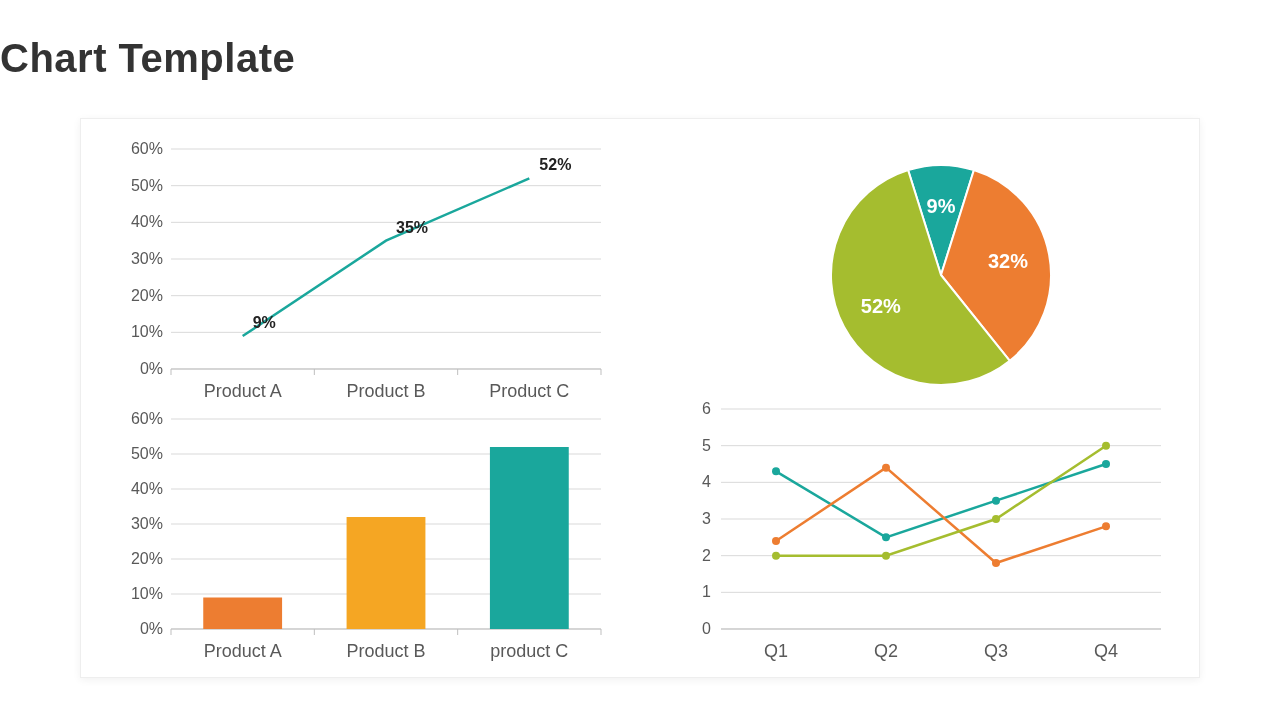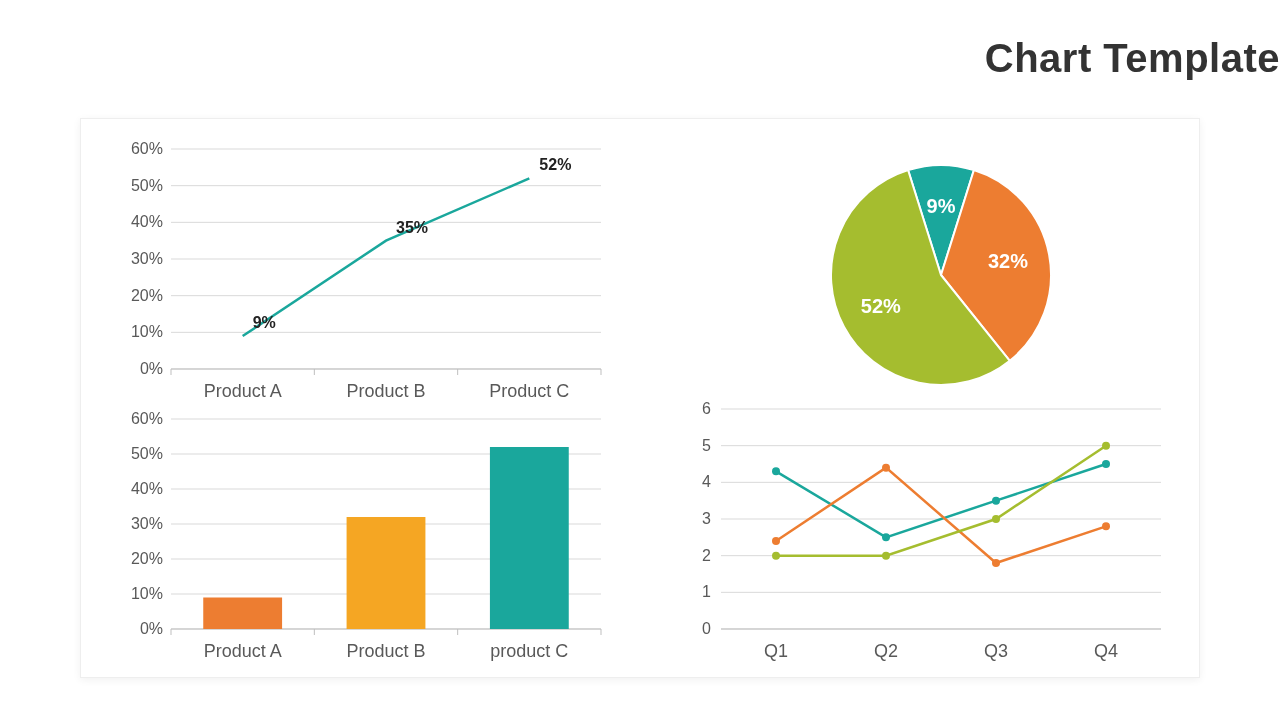--- a/index.html
+++ b/index.html
@@ -5,21 +5,21 @@
   * { box-sizing: border-box; margin: 0; padding: 0; }
   body {
     width: 1280px;
     height: 720px;
     background: #ffffff;
     font-family: "Segoe UI", Arial, sans-serif;
     color: #333;
     overflow: hidden;
   }
   .title {
-    text-align: right;
+    text-align: left;
     font-size: 40px;
     font-weight: 700;
     color: #333;
     margin-top: 36px;
     letter-spacing: 0.5px;
   }
   .panel {
     position: absolute;
     top: 118px;
     left: 80px;

